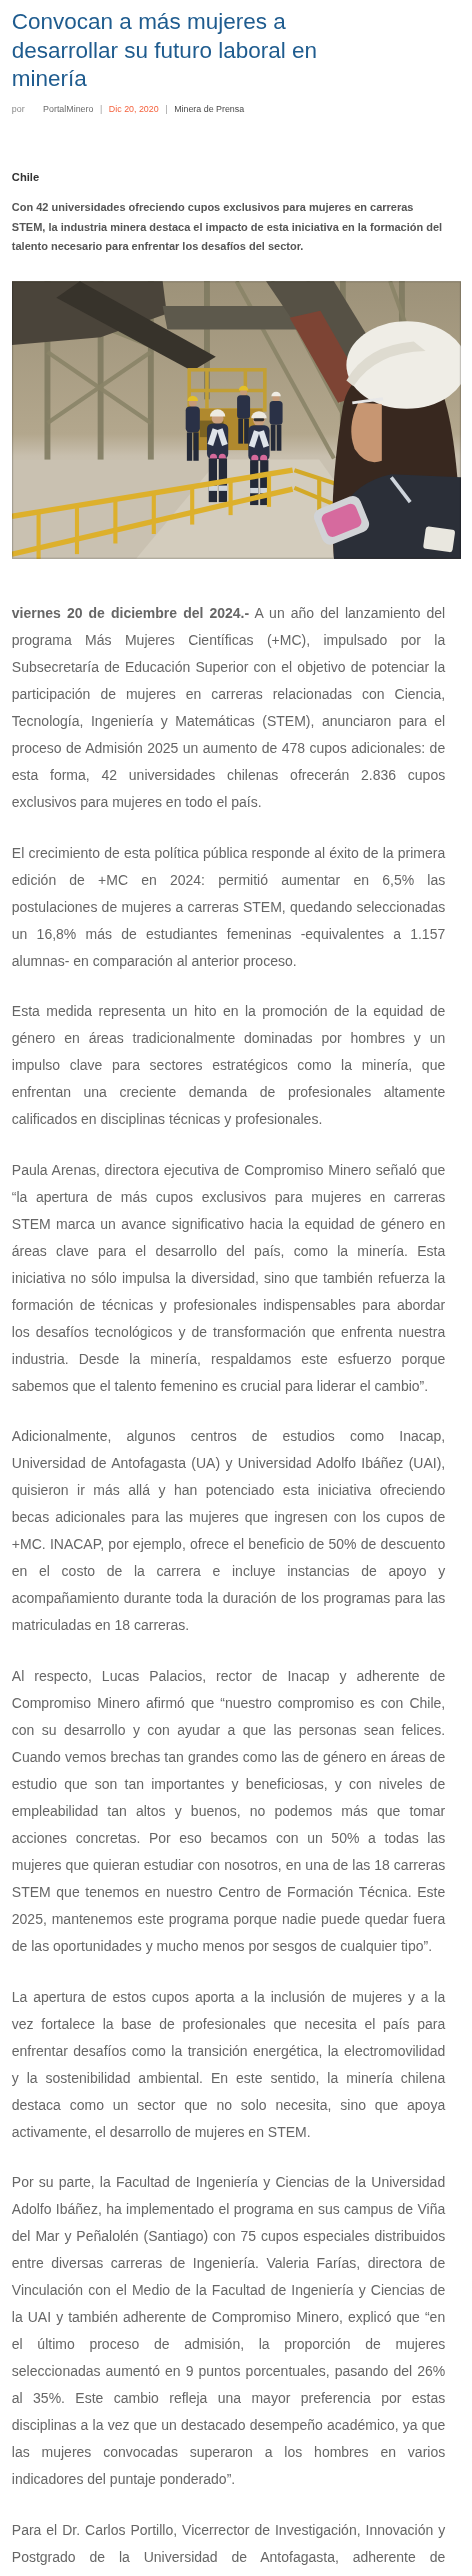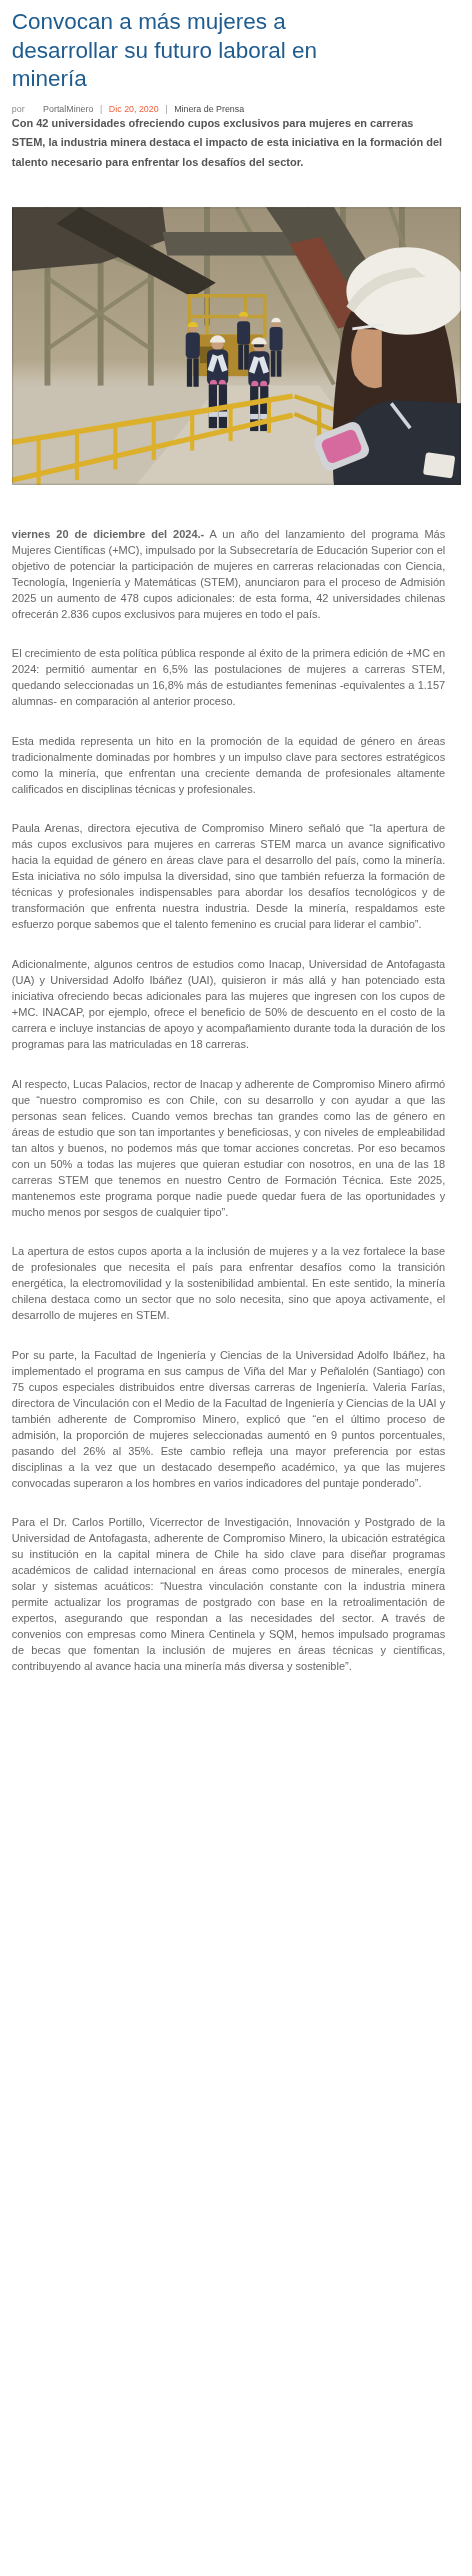--- a/index.html
+++ b/index.html
@@ -35,40 +35,40 @@
   .post-meta .category { color: #4a4a4a; }
 
   h2.location-heading {
     margin: 57px 0 15.4px 0;
     font-size: 11.2px;
     font-weight: 700;
     color: #333333;
   }
 
   p.lead {
-    margin: 0 0 34px 0;
+    margin: 0 0 24px 0;
     max-width: 437px;
     font-size: 11px;
     font-weight: 700;
     color: #555555;
     line-height: 1.78;
   }
 
   figure.photo {
     margin: 0 0 41px 0;
     width: 449px;
     height: 278px;
   }
   figure.photo svg { display: block; }
 
   p.body {
     margin: 0 0 23.6px 0;
-    font-size: 11px;
+    font-size: 14px;
     color: #666666;
-    line-height: 16px;
+    line-height: 27px;
     text-align: justify;
   }
   p.body strong { font-weight: 700; color: #666666; }
   p.body:last-child { margin-bottom: 0; margin-top: 16px; }
 </style>
 </head>
 <body>
 
 <div class="page">
 
@@ -76,20 +76,21 @@
 
   <div class="post-meta">
     <span>por</span>
     <a class="author">PortalMinero</a>
     <span class="sep">|</span>
     <span class="date">Dic 20, 2020</span>
     <span class="sep">|</span>
     <a class="category">Minera de Prensa</a>
   </div>
 
+  <h2 class="location-heading">Chile</h2>
 
   <p class="lead">Con 42 universidades ofreciendo cupos exclusivos para mujeres en carreras STEM, la industria minera destaca el impacto de esta iniciativa en la formación del talento necesario para enfrentar los desafíos del sector.</p>
 
   <figure class="photo">
     <svg viewBox="0 0 760 470" width="449" height="278" xmlns="http://www.w3.org/2000/svg" role="img">
       <defs>
         <linearGradient id="bgGrad" x1="0" y1="0" x2="0" y2="1">
           <stop offset="0" stop-color="#9d9279"></stop>
           <stop offset="0.55" stop-color="#b3a78d"></stop>
           <stop offset="0.63" stop-color="#c8bfae"></stop>

